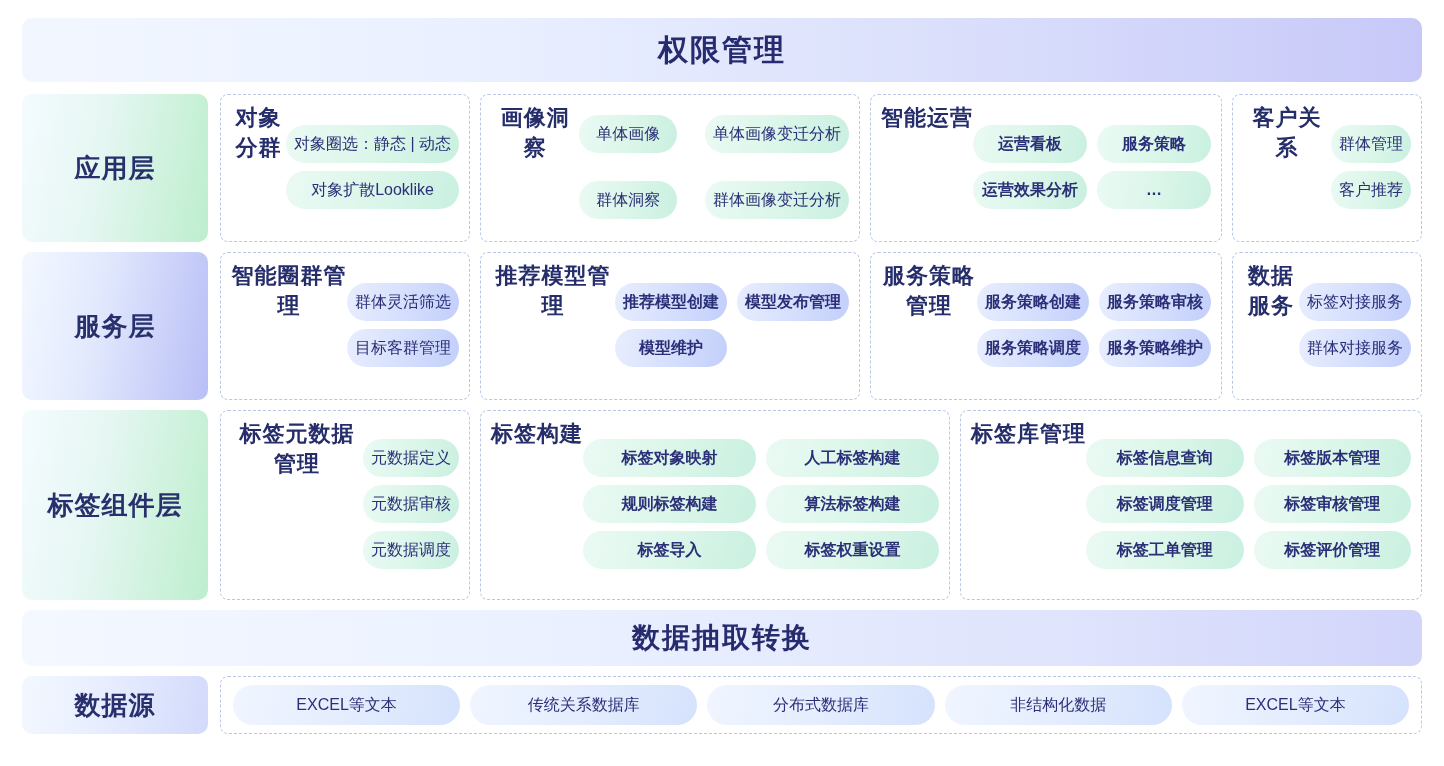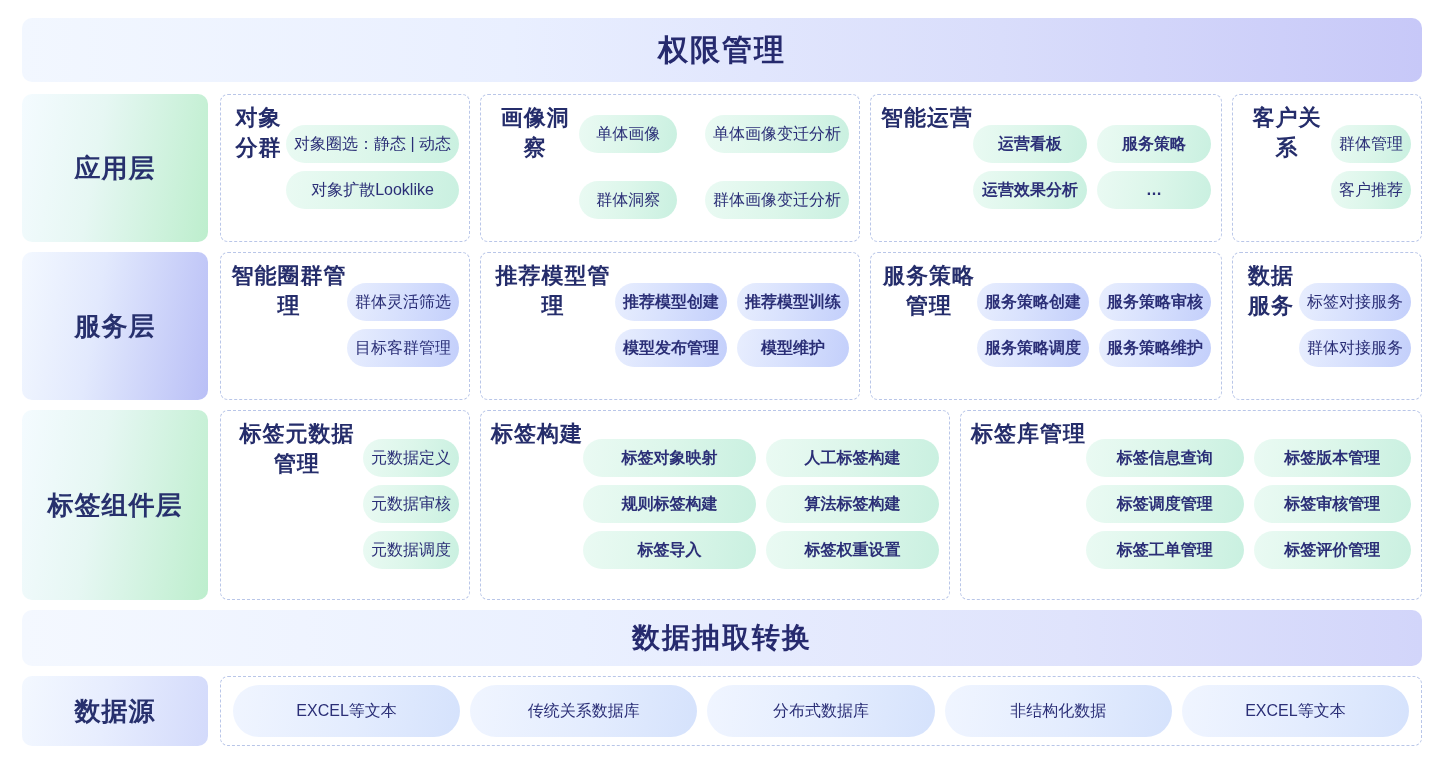--- a/index.html
+++ b/index.html
@@ -167,21 +167,21 @@
     flex: 1 1 auto;
     border: 1px dashed #b9c6e8;
     border-radius: 8px;
     display: grid;
     grid-template-columns: repeat(5, 1fr);
     gap: 10px;
     align-items: center;
     padding: 8px 12px;
     box-sizing: border-box;
   }
-  .src-box .pill { height: 52px; font-size: 16px; text-align: center; }
+  .src-box .pill { height: 40px; font-size: 16px; text-align: center; }
 </style>
 </head>
 <body>
 
 <div id="canvas">
 
   <div class="topbar">权限管理</div>
 
   <div class="layer-row row1">
     <div class="layer-label lbl-app">应用层</div>
@@ -235,21 +235,20 @@
         <div class="pill-grid cols-1">
           <div class="pill pill-h g-blue">群体灵活筛选</div>
           <div class="pill pill-h g-blue">目标客群管理</div>
         </div>
       </div>
 
       <div class="group g2b">
         <div class="group-title">推荐模型管理</div>
         <div class="pill-grid cols-2">
           <div class="pill pill-h g-blue">推荐模型创建</div>
-          <div class="pill pill-h g-blue">推荐模型训练</div>
           <div class="pill pill-h g-blue">模型发布管理</div>
           <div class="pill pill-h g-blue">模型维护</div>
         </div>
       </div>
 
       <div class="group g2c">
         <div class="group-title">服务策略管理</div>
         <div class="pill-grid cols-2">
           <div class="pill pill-h g-blue">服务策略创建</div>
           <div class="pill pill-h g-blue">服务策略审核</div>

